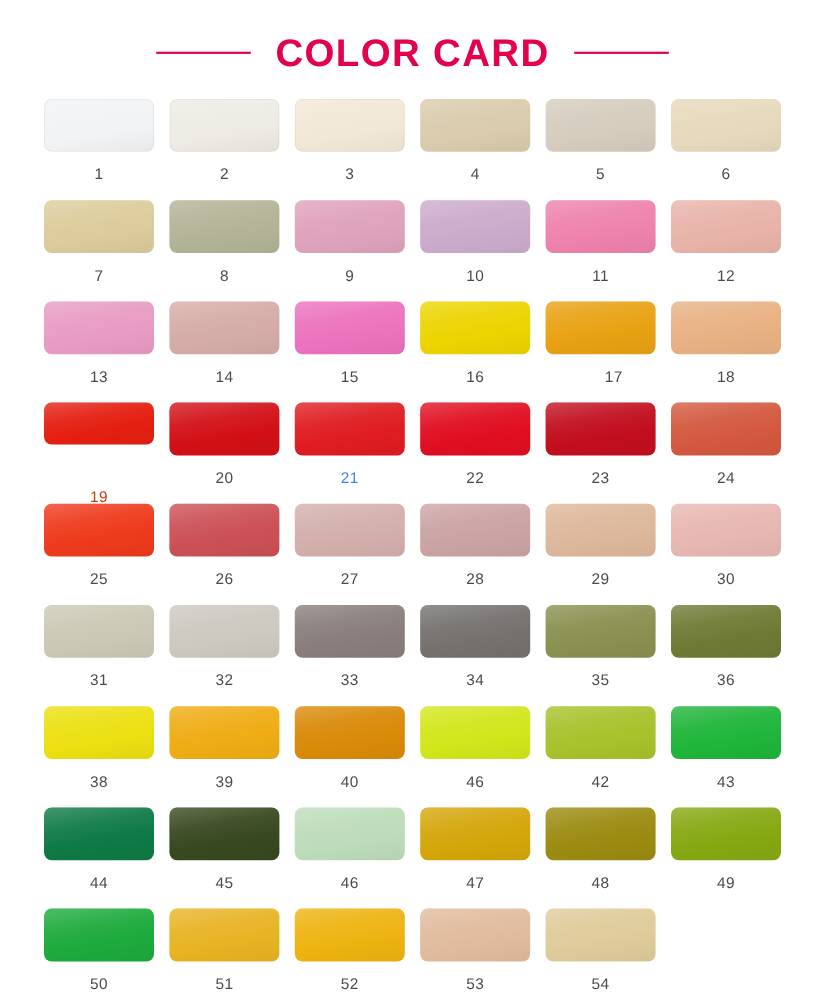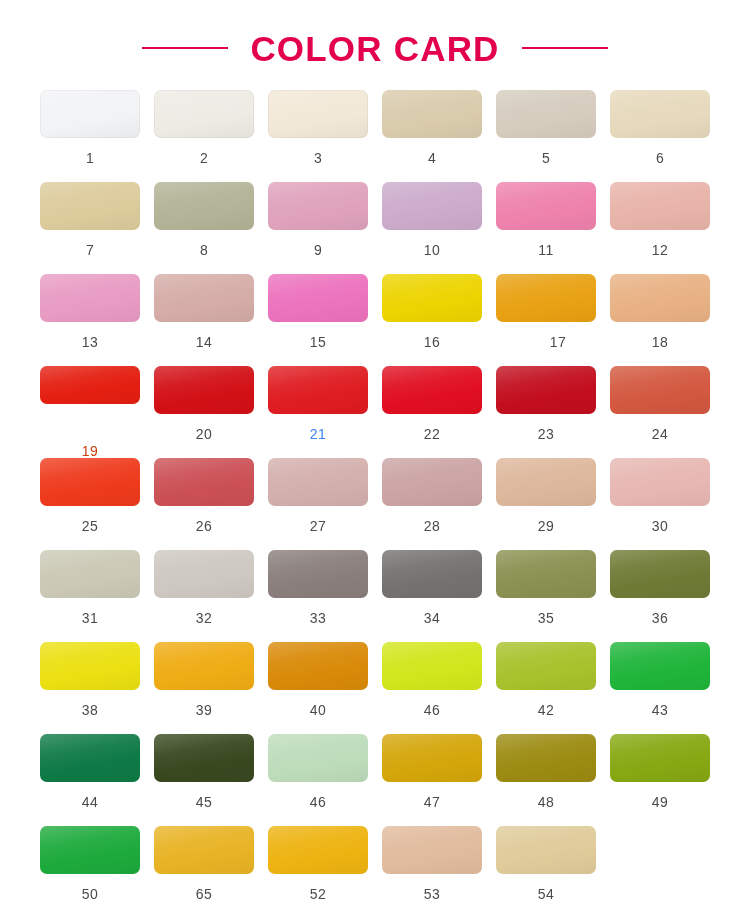--- a/index.html
+++ b/index.html
@@ -291,21 +291,21 @@
     <div class="cell">
       <div class="swatch" title="#86A812" style="background-color: rgb(134, 168, 18);"></div>
       <div class="swatch-label" style="color: rgb(74, 74, 74);">49</div>
     </div>
     <div class="cell">
       <div class="swatch" title="#1DAA3C" style="background-color: rgb(29, 170, 60);"></div>
       <div class="swatch-label" style="color: rgb(74, 74, 74);">50</div>
     </div>
     <div class="cell">
       <div class="swatch" title="#E8B324" style="background-color: rgb(232, 179, 36);"></div>
-      <div class="swatch-label" style="color: rgb(74, 74, 74);">65</div>
+      <div class="swatch-label" style="color: rgb(74, 74, 74);">51</div>
     </div>
     <div class="cell">
       <div class="swatch" title="#EDB310" style="background-color: rgb(237, 179, 16);"></div>
       <div class="swatch-label" style="color: rgb(74, 74, 74);">52</div>
     </div>
     <div class="cell">
       <div class="swatch" title="#E1BB9D" style="background-color: rgb(225, 187, 157);"></div>
       <div class="swatch-label" style="color: rgb(74, 74, 74);">53</div>
     </div>
     <div class="cell">

